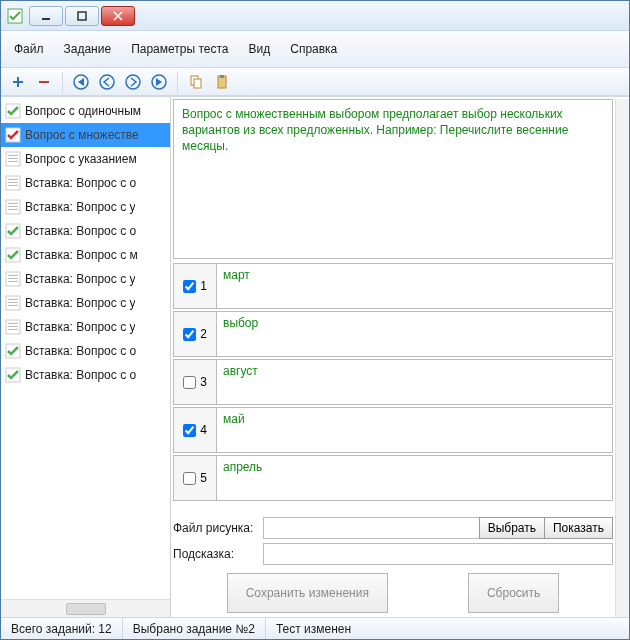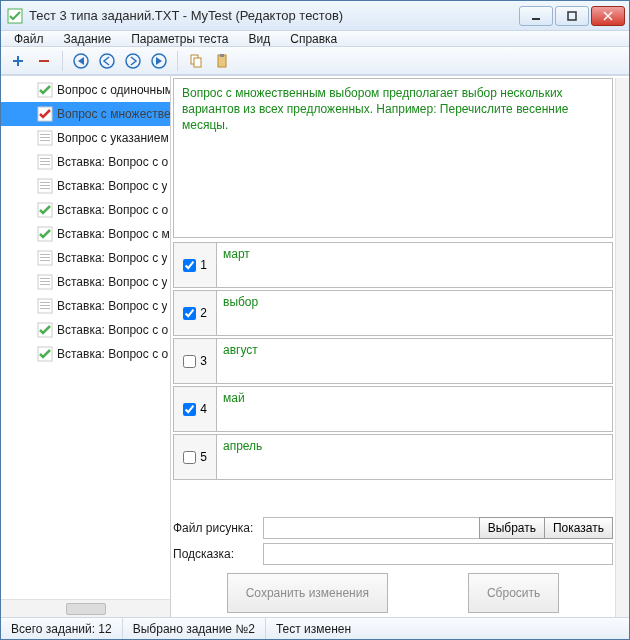--- a/index.html
+++ b/index.html
@@ -9,35 +9,35 @@
   .window { width: 630px; height: 640px; border: 1px solid #4a7aa5; background: #fff; display: flex; flex-direction: column; }
   .titlebar { height: 30px; background: linear-gradient(#f0f7fd, #dde9f7); display: flex; align-items: center; padding: 0 4px; border-bottom: 1px solid #c8d6e8; }
   .titlebar .app-icon { width: 16px; height: 16px; margin: 0 6px 0 2px; }
   .title-text { flex: 1; color: #2b2b2b; font-size: 13px; }
   .win-btns { display: flex; gap: 2px; }
   .win-btn { width: 34px; height: 20px; border: 1px solid #9bb4cf; background: linear-gradient(#f6fafd,#dbe8f6); border-radius: 3px; display:flex; align-items:center; justify-content:center; cursor:pointer; }
   .win-btn.close { background: linear-gradient(#f0a0a0,#d43c2c); border-color:#9c2a1e; color:#fff; font-weight:bold; }
   .win-btn svg { display:block; }
 
   
-  .menubar { height: 16px; background: linear-gradient(#fafcfe,#e8eff8); border-bottom: 1px solid #cfd9e6; display:flex; align-items:center; padding: 0 4px; gap: 2px; }
+  .menubar { height: 37px; background: linear-gradient(#fafcfe,#e8eff8); border-bottom: 1px solid #cfd9e6; display:flex; align-items:center; padding: 0 4px; gap: 2px; }
   .menubar .menu-item { padding: 3px 9px; cursor:pointer; color:#1a1a1a; }
 
   
   .toolbar { height: 28px; background: linear-gradient(#fafcfe,#e8eff8); border-bottom: 1px solid #cfd9e6; display:flex; align-items:center; padding: 0 6px; gap:4px; }
   .tool-btn { width:22px; height:22px; display:flex; align-items:center; justify-content:center; border-radius:3px; cursor:pointer; }
   .tool-sep { width:1px; height:20px; background:#cfd9e6; margin:0 3px; }
 
   
   .content { flex:1; display:flex; border-top:1px solid #cfd9e6; overflow:hidden; }
 
   
   .sidebar { width:170px; background:#fff; border-right:1px solid #d0d0d0; display:flex; flex-direction:column; position:relative; }
   .tree { flex:1; overflow:hidden; padding:2px 0; }
-  .tree-item { display:flex; align-items:center; height:24px; padding-left:36px; cursor:pointer; white-space:nowrap; overflow:hidden; position:relative; }
+  .tree-item { display:flex; align-items:center; height:24px; padding-left:4px; cursor:pointer; white-space:nowrap; overflow:hidden; position:relative; }
   .tree-item .tick-icon { width:16px; height:16px; margin-right:4px; flex-shrink:0; }
   .tree-item .lbl { color:#1a1a1a; overflow:hidden; text-overflow:clip; }
   .tree-item.selected { background:#3399ff; }
   .tree-item.selected .lbl { color:#404040; }
   .tree-hscroll { height:18px; border-top:1px solid #e0e0e0; background:#f3f3f3; display:flex; align-items:center; justify-content:center; }
   .tree-hscroll .thumb { width:40px; height:12px; background:#dcdcdc; border:1px solid #bdbdbd; border-radius:2px; }
 
   
   .editor { flex:1; display:flex; flex-direction:column; background:#fff; position:relative; }
   .question-box { border:1px solid #bcbcbc; margin:2px 16px 2px 2px; height:160px; padding:6px 8px; color:#188a1a; line-height:1.35; overflow:hidden; }
@@ -67,21 +67,20 @@
 
 <div class="window">
 
   <div class="titlebar">
     <span class="app-icon">
       <svg width="16" height="16" viewBox="0 0 16 16">
           <rect x="1" y="1" width="14" height="14" fill="#fff" stroke="#4caf50"></rect>
           <path d="M3 8 L6 11 L13 4" stroke="#4caf50" stroke-width="2" fill="none"></path>
         </svg>
     </span>
-    <span class="title-text">Тест 3 типа заданий.TXT - MyTest (Редактор тестов)</span>
     <div class="win-btns">
       <div class="win-btn">
           <svg width="10" height="10">
             <rect x="1" y="7" width="8" height="2" fill="#333"></rect>
           </svg>
         </div>
       <div class="win-btn">
           <svg width="10" height="10">
             <rect x="1" y="1" width="8" height="8" fill="none" stroke="#333" stroke-width="1.5"></rect>
           </svg>

